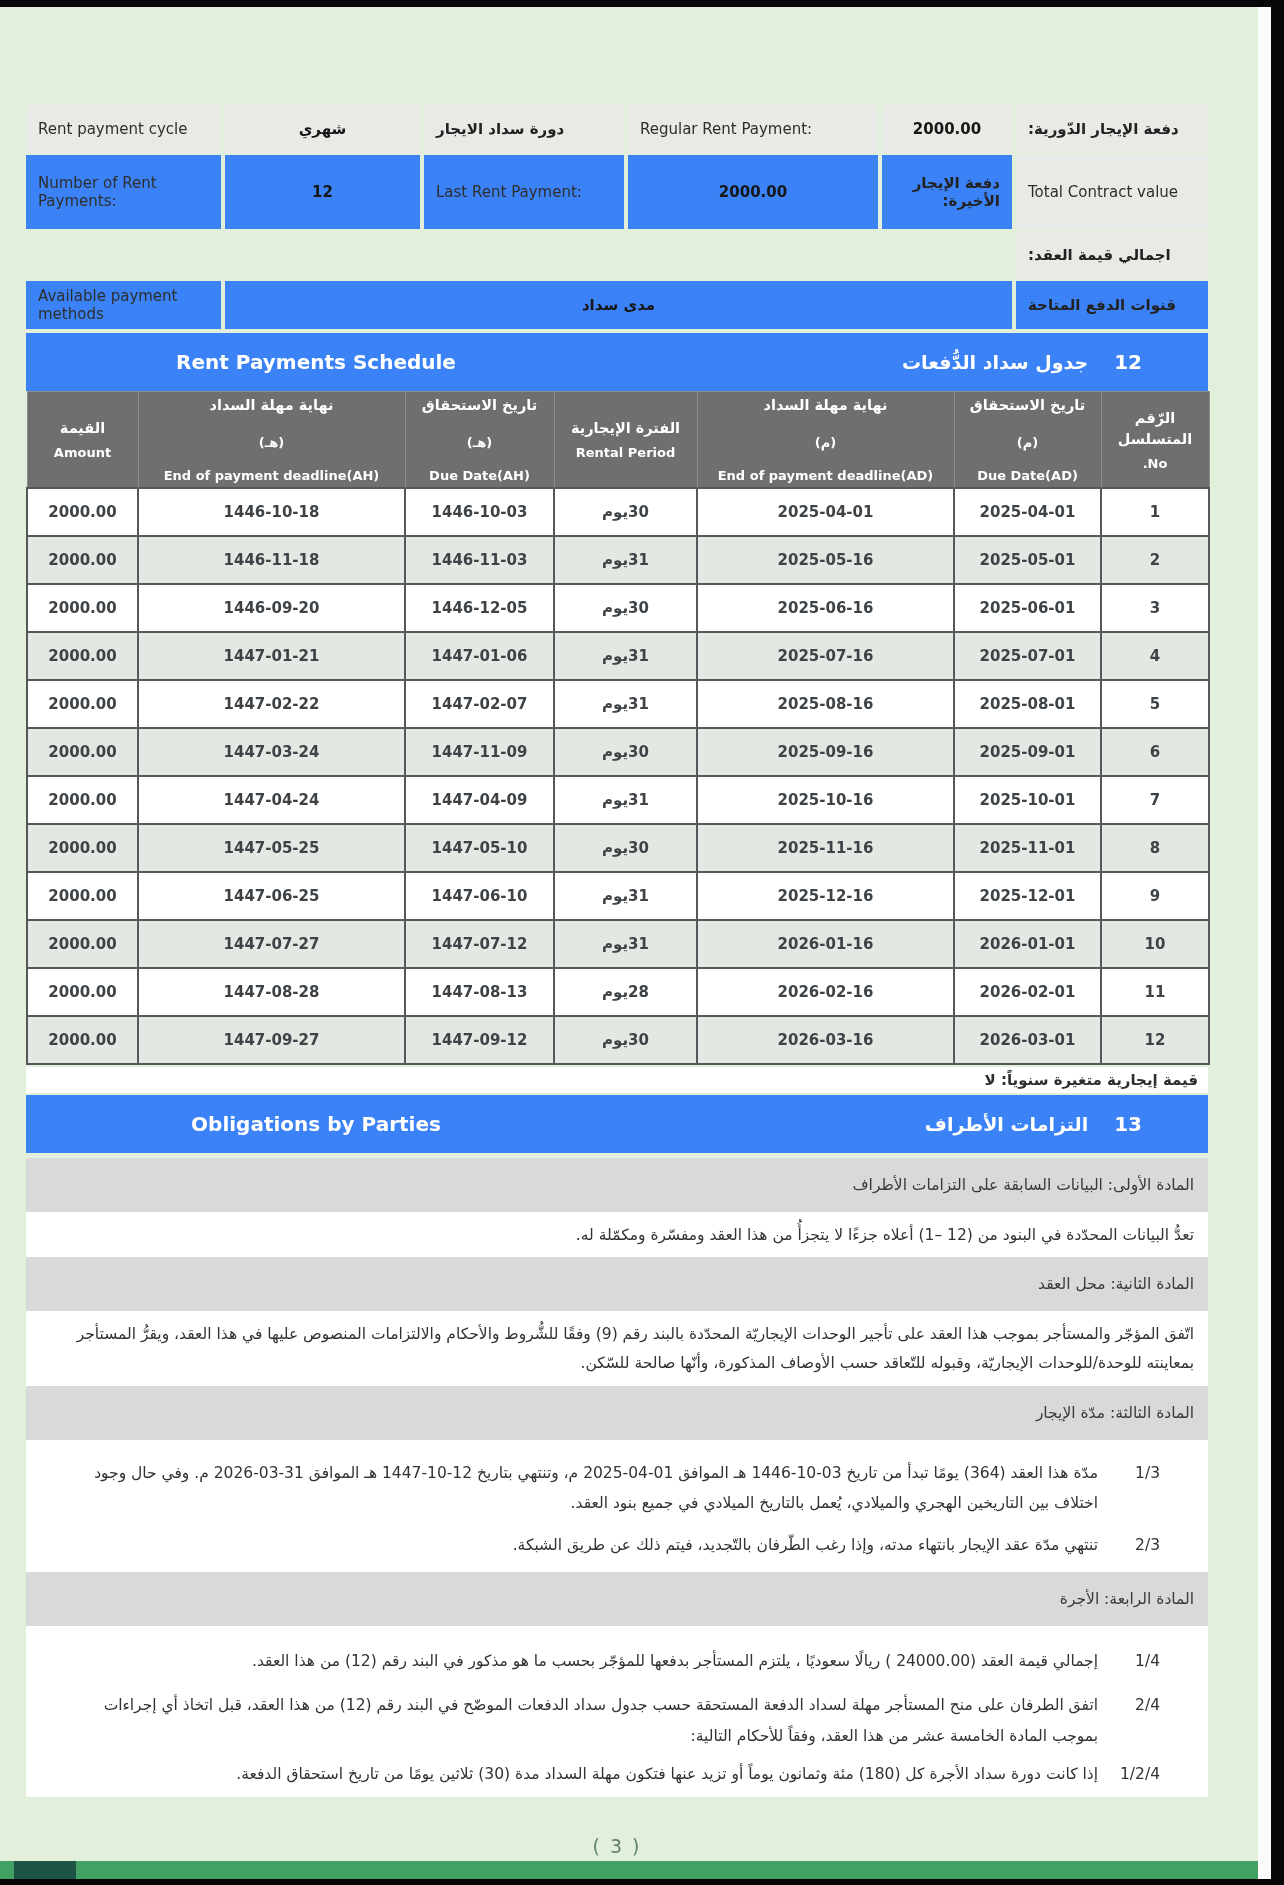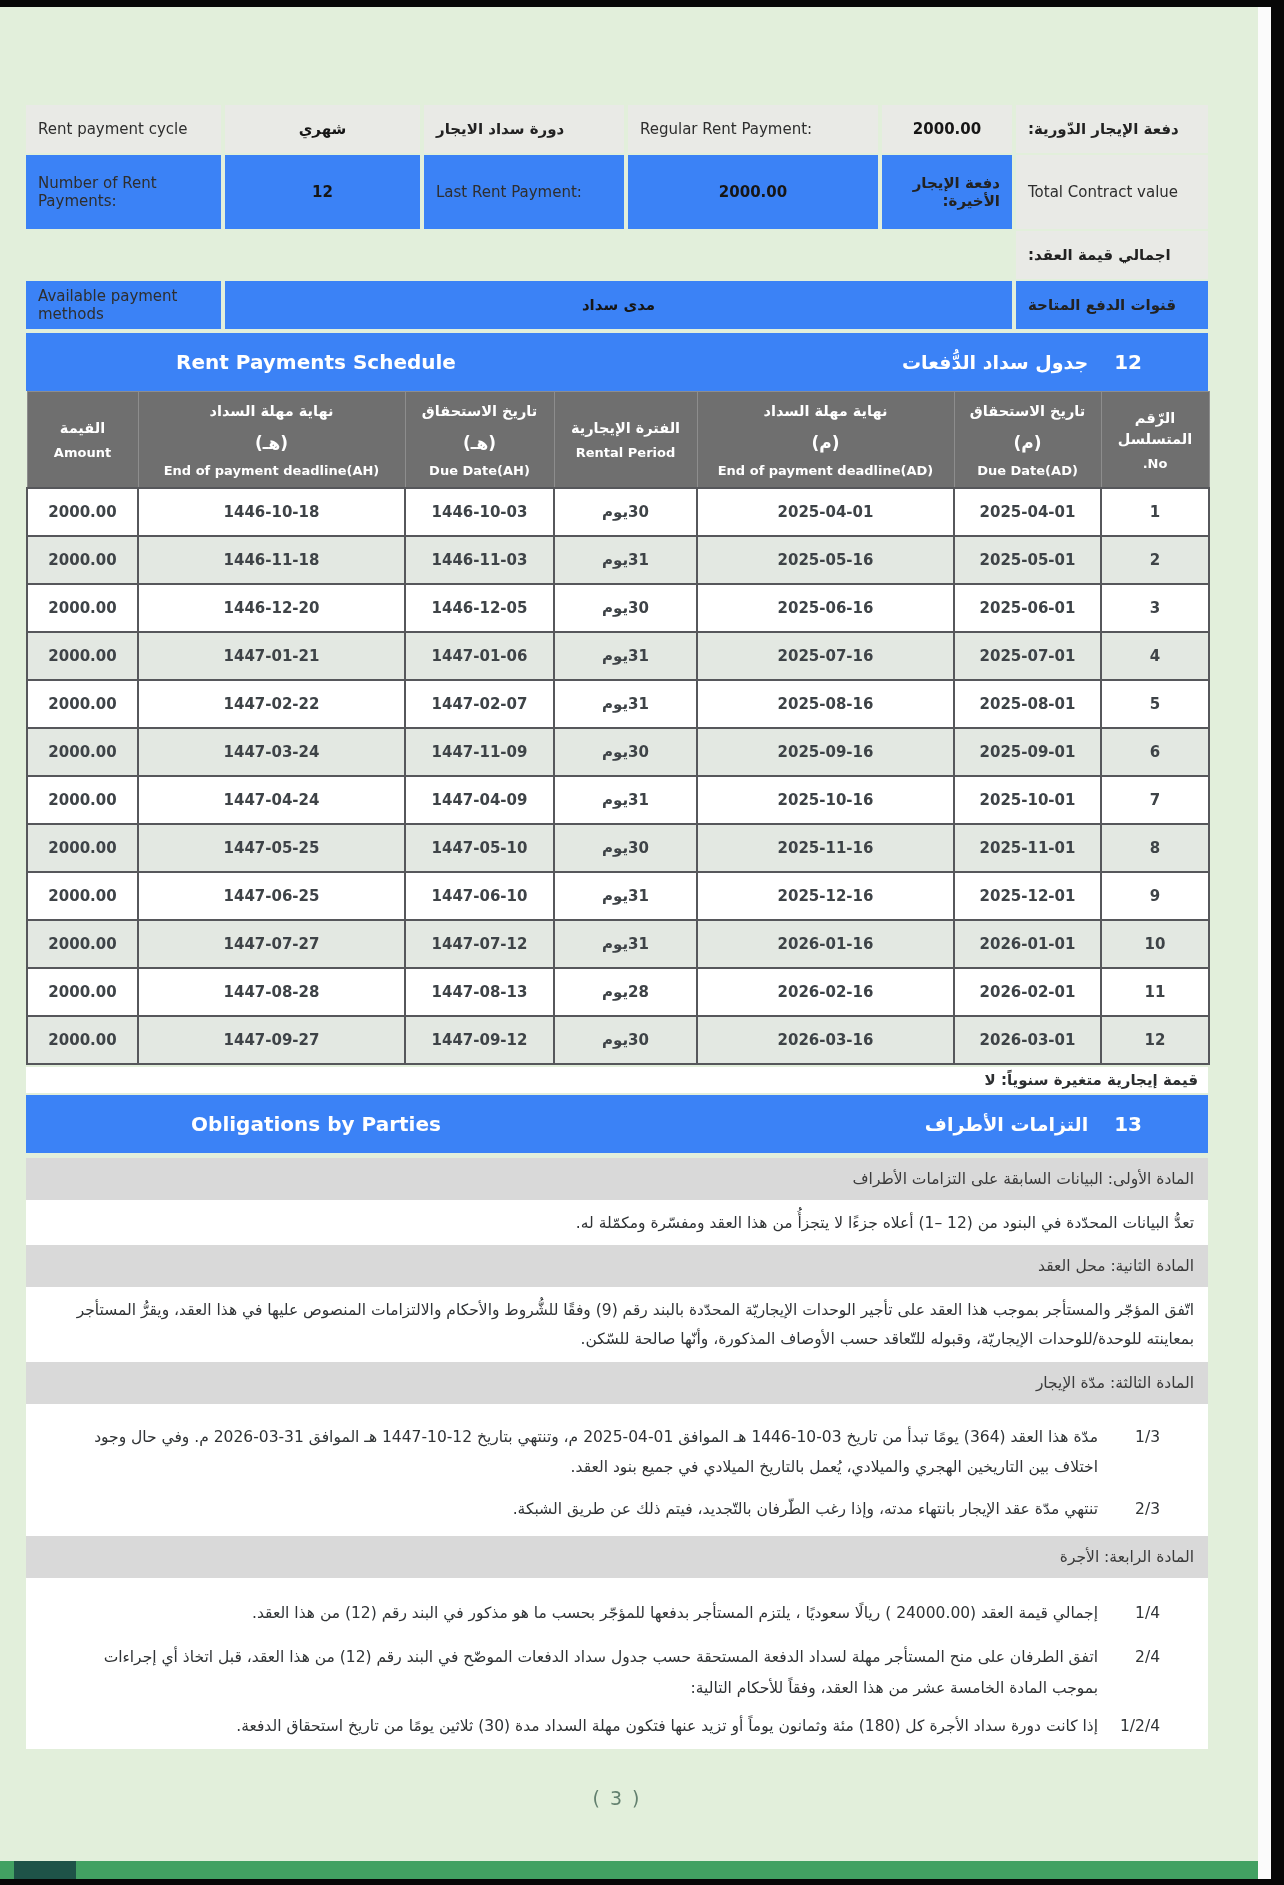--- a/index.html
+++ b/index.html
@@ -38,34 +38,34 @@
   .band-green .sec-num { font-weight:bold; font-size:20px; }
   .band-green .sec-ar  { font-weight:bold; font-size:19px; }
   #band-schedule { margin-top:4px; }
   #band-obligations { margin-top:2px; }
 
   
   table.sched { width:1182px; border-collapse:collapse; table-layout:fixed; }
   table.sched thead th { background:#6f6f6f; color:#fff; border:1px solid #8d8d8d;
     height:96px; vertical-align:middle; font-weight:bold; padding:2px; }
   .h-ar { font-size:14.5px; line-height:1.5; }
-  .h-sub{ font-size:17px; margin:10px 0; font-weight:bold; }
+  .h-sub{ font-size:13px; margin:18px 0; font-weight:bold; }
   .h-en { font-size:13px; margin-top:5px; }
   table.sched tbody td { border:2px solid #56575b; height:48px; text-align:center;
     font-size:15px; font-weight:600; color:#3e4347; background:#fff; }
   table.sched tbody tr.alt td { background:#e3e8e2; }
   td.period { direction:rtl; }
 
   
   .note { background:#fff; height:26px; margin-top:2px; display:flex; align-items:center;
     direction:rtl; padding:0 10px; font-size:15px; font-weight:600; color:#2c2e30; }
 
   
   .articles { background:#fff; margin-top:5px; padding-bottom:8px; }
-  .art-band { height:42px; background:#d9d9d9; direction:rtl; display:flex; align-items:center;
+  .art-band { height:54px; background:#d9d9d9; direction:rtl; display:flex; align-items:center;
     padding:0 14px; font-size:15.5px; color:#3a3a3a; font-weight:500; }
   .art-para { direction:rtl; text-align:right; padding:9px 14px 8px; font-size:15.5px;
     color:#303335; line-height:1.85; }
   .art-clause { direction:rtl; display:flex; padding:0 48px 0 55px; font-size:15.5px;
     color:#303335; line-height:1.95; }
   .art-clause .num { min-width:46px; margin-left:16px; }
   .art-clause .txt { flex:1; text-align:right; }
   .mt18{margin-top:18px;} .mt12{margin-top:12px;} .mt20{margin-top:20px;}
   .mt14{margin-top:14px;} .mt8{margin-top:8px;}
 
@@ -171,21 +171,21 @@
             <td>2000.00</td>
             <td>1446-11-18</td>
             <td>1446-11-03</td>
             <td class="period">31يوم</td>
             <td>2025-05-16</td>
             <td>2025-05-01</td>
             <td>2</td>
           </tr>
           <tr>
             <td>2000.00</td>
-            <td>1446-12-20</td>
+            <td>1446-09-20</td>
             <td>1446-12-05</td>
             <td class="period">30يوم</td>
             <td>2025-06-16</td>
             <td>2025-06-01</td>
             <td>3</td>
           </tr>
           <tr class="alt">
             <td>2000.00</td>
             <td>1447-01-21</td>
             <td>1447-01-06</td>

